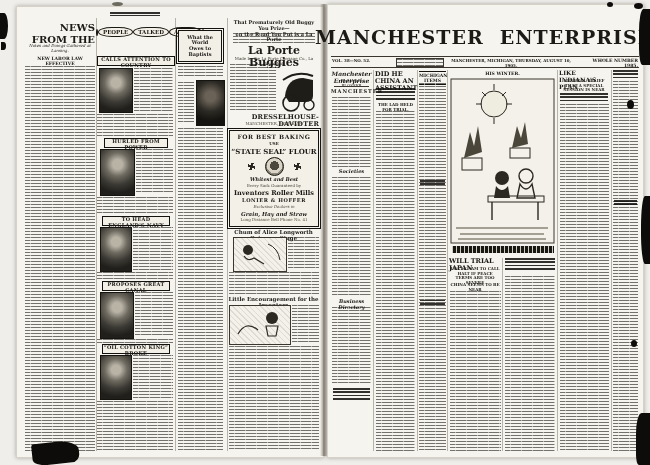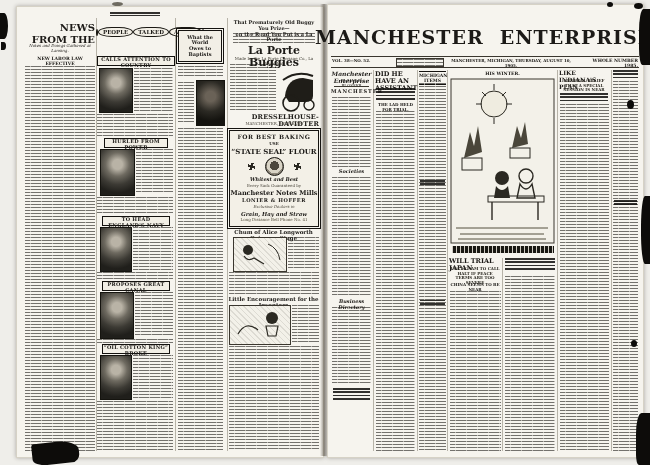--- a/index.html
+++ b/index.html
@@ -120,21 +120,21 @@
     <div class="b s6" style="letter-spacing:.5px;">FOR BEST BAKING</div>
     <div class="b s4">USE</div>
     <div class="b s7">“STATE SEAL” FLOUR</div>
     <div style="display:flex;align-items:center;gap:10px;">
       <span class="star"></span>
       <span class="seal"></span>
       <span class="star"></span>
     </div>
     <div class="i b s5">Whitest and Best</div>
     <div class="s4" style="color:#4a463c;">Every Sack Guaranteed by</div>
-    <div class="b s65">Manchester Notes Mills</div>
+    <div class="b s65">Inventors Roller Mills</div>
     <div class="b s5" style="letter-spacing:.6px;">LONIER &amp; HOFFER</div>
     <div class="i s4" style="color:#4a463c;">Exclusive Dealers in</div>
     <div class="i b s55">Grain, Hay and Straw</div>
     <div class="s4" style="color:#55503f;">Long Distance Bell Phone No. 41</div>
   </div>
 
   <div class="abs t-c b s55" style="left:227px;top:229px;width:93px;">Chum of Alice Longworth Going on Stage</div>
   <div class="abs cartoonbox" style="left:233px;top:237px;width:52px;height:33px;">
     <svg width="52" height="33" viewBox="0 0 52 33">
         <circle cx="14" cy="12" r="5" fill="#2b2922"></circle>
@@ -185,21 +185,21 @@
   <div class="abs t-c b s5" style="left:331px;top:89px;width:41px;letter-spacing:1px;">MANCHESTER</div>
   <div class="abs greek" style="left:332px;top:97px;width:39px;height:70px;"></div>
   <div class="abs t-c b i s5" style="left:331px;top:169px;width:41px;">Societies</div>
   <div class="abs greek" style="left:332px;top:177px;width:39px;height:120px;"></div>
   <div class="abs t-c b i s5" style="left:331px;top:299px;width:41px;">Business Directory</div>
   <div class="abs greek" style="left:332px;top:307px;width:39px;height:78px;"></div>
   <div class="abs greekb" style="left:333px;top:388px;width:37px;height:12px;"></div>
 
 
   <div class="abs b s65" style="left:375px;top:71px;width:41px;">
-    <div>DID HE HAVE AN</div>
+    <div>DID HE CHINA AN</div>
     <div class="t-r">ASSISTANT</div>
   </div>
   <div class="abs greekb" style="left:376px;top:88px;width:39px;height:12px;"></div>
   <div class="abs t-c b s4" style="left:375px;top:103px;width:41px;">THE LAD HELD FOR TRIAL.</div>
   <div class="abs greek" style="left:376px;top:111px;width:39px;height:340px;"></div>
 
   <div class="abs t-c b s45" style="left:419px;top:71px;width:27px;border-top:1px solid #14120f;border-bottom:1px solid #14120f;padding:1px 0;">MICHIGAN ITEMS</div>
   <div class="abs greek" style="left:419px;top:83px;width:27px;height:368px;"></div>
   <div class="abs greekb" style="left:420px;top:180px;width:25px;height:5px;"></div>
   <div class="abs greekb" style="left:420px;top:300px;width:25px;height:5px;"></div>

